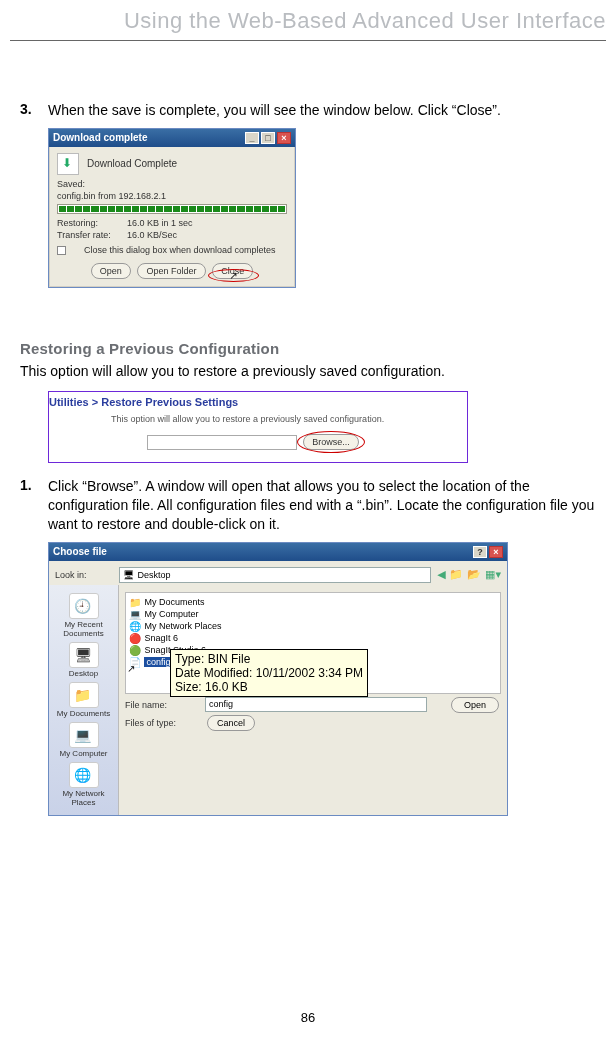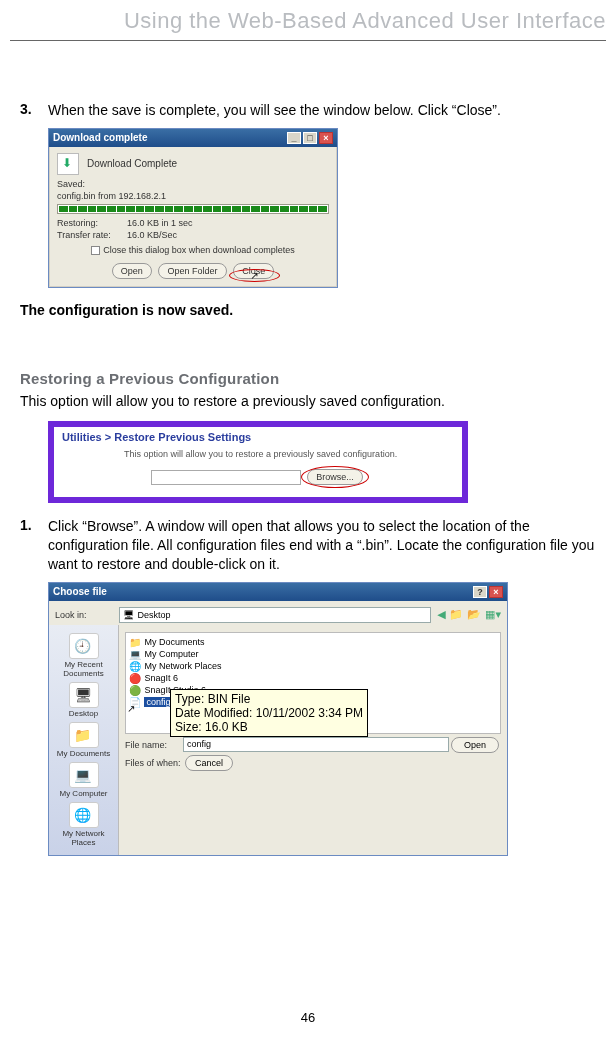--- a/index.html
+++ b/index.html
@@ -56,21 +56,21 @@
       margin-top: 52px;
     }
     .section-desc {
       font-size: 14px;
       margin-top: 6px;
       margin-bottom: 12px;
     }
 
     
     .dlg {
-      width: 290px;
+      width: 248px;
       border: 1px solid #6b8bc2;
       background: #eceadf;
       font-size: 10px;
       margin: 6px 0 10px 28px;
       box-shadow: 0 0 0 1px #d3cfc3 inset;
     }
     .dlg-titlebar {
       background: linear-gradient(#3a6ea5, #1f4d8a);
       color: #fff;
       font-size: 10px;
@@ -103,21 +103,21 @@
       height: 10px;
       border:1px solid #9a9a8a;
       margin: 3px 0 4px 0;
       display:flex; gap:1px; padding:1px;
       background:#fff;
     }
     .progress-seg { flex:1; background:#1a8a1a; }
     .dl-grid { font-size:9px; line-height:1.3; }
     .dl-row { display:flex; }
     .dl-key { width: 70px; }
-    .chk-row { margin-top:4px; font-size:9px; display:flex; align-items:center; gap:3px;justify-content:center; }
+    .chk-row { margin-top:4px; font-size:9px; display:flex; align-items:center; gap:18px; }
     .chk { width:9px; height:9px; border:1px solid #888; background:#fff; }
     .dlg-buttons { text-align:center; margin-top:8px; }
     .win-btn {
       display:inline-block; font-size:9px; padding:2px 8px;
       border:1px solid #999; background:#f4f2e8; margin:0 2px;
       border-radius:8px;
     }
     .highlight-oval {
       display:inline-block; position:relative;
     }
@@ -127,23 +127,23 @@
     }
     .cursor { position:relative; }
     .cursor::after{
       content:"↖"; position:absolute; left: -2px; top: 6px; font-size:10px; color:#000;
       transform: scaleX(-1);
     }
 
     
     .restore-panel {
       width: 420px;
-      border:6px solid #6d28d9;
+      border:1px solid #6d28d9;
       margin: 0 0 6px 28px;
-      padding: 4px 8px 12px 8px;
+      padding: 4px 8px 12px 0;
       font-size:10px;
       background:#fff;
       color:#333;
     }
     .restore-title { color:#2a3d9e; font-weight:bold; font-size:11px; }
     .restore-desc { font-size:9px; color:#555; margin: 6px 0 10px 62px; }
     .restore-input-row { display:flex; justify-content:center; align-items:center; gap:4px; }
     .restore-input { width:150px; height:15px; border:1px solid #aaa; background:#fff; }
 
     
@@ -179,21 +179,21 @@
       border:1px solid #bbb; background:#fff; height:102px;
       margin:3px 0; padding:3px; font-size:9px; position:relative;
     }
     .fl-item { display:flex; align-items:center; gap:3px; margin:1px 0; }
     .fl-icon { font-size:10px; }
     .selected-file { background:#1c4fa0; color:#fff; padding:0 2px; display:inline-block; }
     .tooltip-box {
       position:absolute; left:44px; top:56px;
       background:#ffffe1; border:1px solid #000; font-size:12px; padding:2px 4px;
     }
-    .cd-bottom-row { display:flex; align-items:center; gap:0; font-size:9px; margin:2px 0; }
+    .cd-bottom-row { display:flex; align-items:center; gap:22px; font-size:9px; margin:2px 0; }
     .cd-txt { flex:1; height:15px; border:1px solid #9aa; background:#fff; font-size:9px; padding:1px 3px; }
     .cd-btn { width:48px; text-align:center; }
 
     .page-number {
       position:absolute; bottom:12px; left:0; right:0;
       text-align:center; font-size:13px;
     }
   </style>
 </head>
 <body>
@@ -269,21 +269,20 @@
         <span>Close this dialog box when download completes</span>
       </div>
       <div class="dlg-buttons">
         <span class="win-btn">Open</span>
         <span class="win-btn">Open Folder</span>
         <span class="highlight-oval cursor"><span class="win-btn">Close</span></span>
       </div>
     </div>
   </div>
 
-  <div class="statement">The configuration is now saved.</div>
 
   <div class="section-heading">Restoring a Previous Configuration</div>
   <div class="section-desc">This option will allow you to restore a previously saved configuration.</div>
 
   <div class="restore-panel">
     <div class="restore-title">
       <span>Utilities &gt; </span><b>Restore Previous Settings</b>
     </div>
     <div class="restore-desc">This option will allow you to restore a previously saved configuration.</div>
     <div class="restore-input-row">
@@ -359,22 +358,22 @@
             <div>Date Modified: 10/11/2002 3:34 PM</div>
             <div>Size: 16.0 KB</div>
           </div>
         </div>
         <div class="cd-bottom-row">
           <div class="cd-lbl">File name:</div>
           <div class="cd-txt">config</div>
           <span class="win-btn cd-btn">Open</span>
         </div>
         <div class="cd-bottom-row">
-          <div class="cd-lbl">Files of when:</div>
+          <div class="cd-lbl">Files of type:</div>
           <span class="win-btn cd-btn">Cancel</span>
         </div>
       </div>
     </div>
   </div>
 
 </div>
 
-<div class="page-number">46</div>
+<div class="page-number">86</div>
 
 </body></html>

